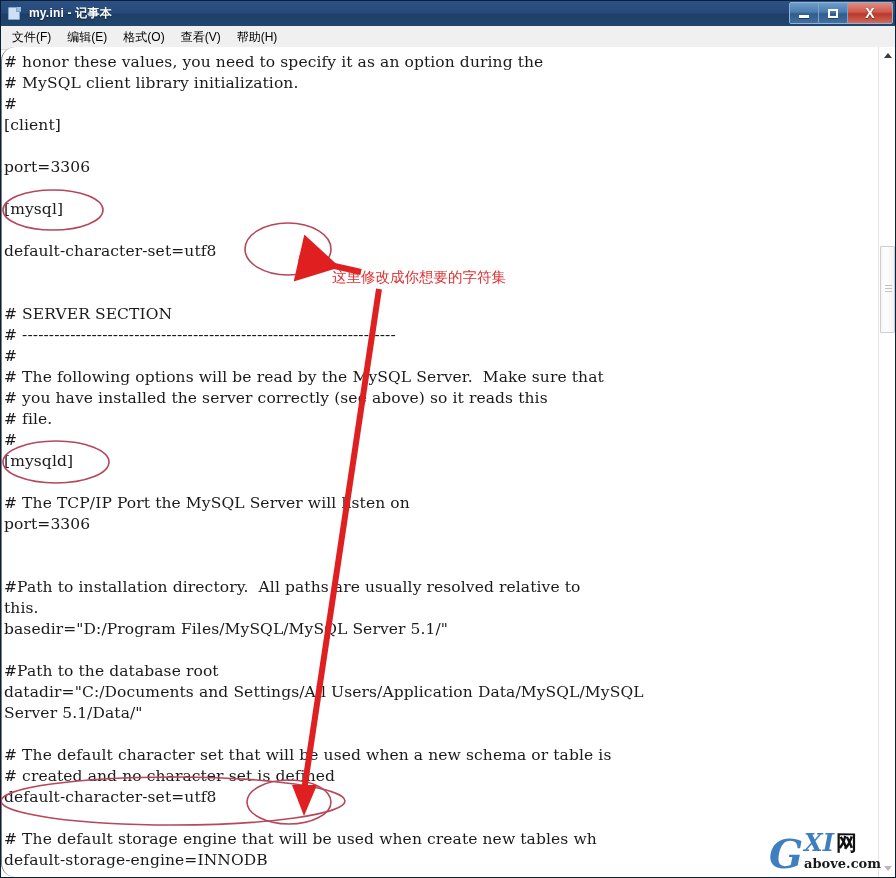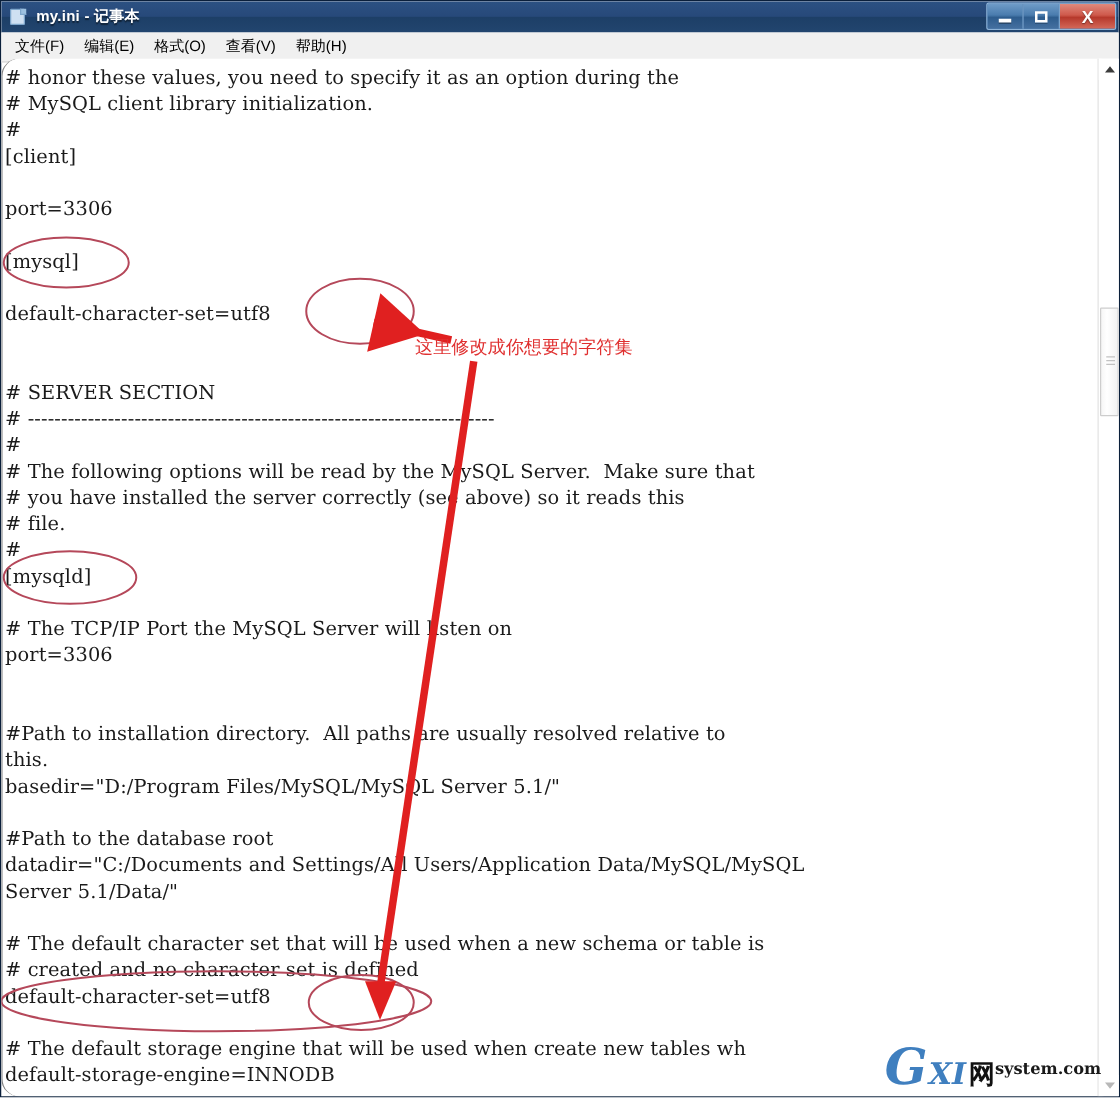--- a/index.html
+++ b/index.html
@@ -197,21 +197,21 @@
   }
   #watermark .wm-g {
     color: #3f7fbf;
     font-family: "DejaVu Serif", serif;
     font-size: 40px;
     font-style: italic;
     font-weight: bold;
     line-height: .85;
     margin-right: 1px;
   }
-  #watermark .wm-right { display: flex; flex-direction: row; }
+  #watermark .wm-right { display: flex; flex-direction: column; }
   #watermark .wm-top {
     display: flex; align-items: center;
   }
   #watermark .wm-xi {
     color: #3f7fbf;
     font-family: "DejaVu Serif", serif;
     font-size: 24px;
     font-style: italic;
     font-weight: bold;
     line-height: 1;
@@ -311,17 +311,17 @@
     <text x="331" y="281" fill="#e03030" font-family="DejaVu Sans, sans-serif" font-size="14.5">这里修改成你想要的字符集</text>
   </svg>
 
   <div id="watermark">
     <div class="wm-g">G</div>
     <div class="wm-right">
       <div class="wm-top">
         <div class="wm-xi">XI</div>
         <div class="wm-cn">网</div>
       </div>
-      <div class="wm-dom">system.com</div>
+      <div class="wm-dom">above.com</div>
     </div>
   </div>
 
 </div>
 
 </body></html>

